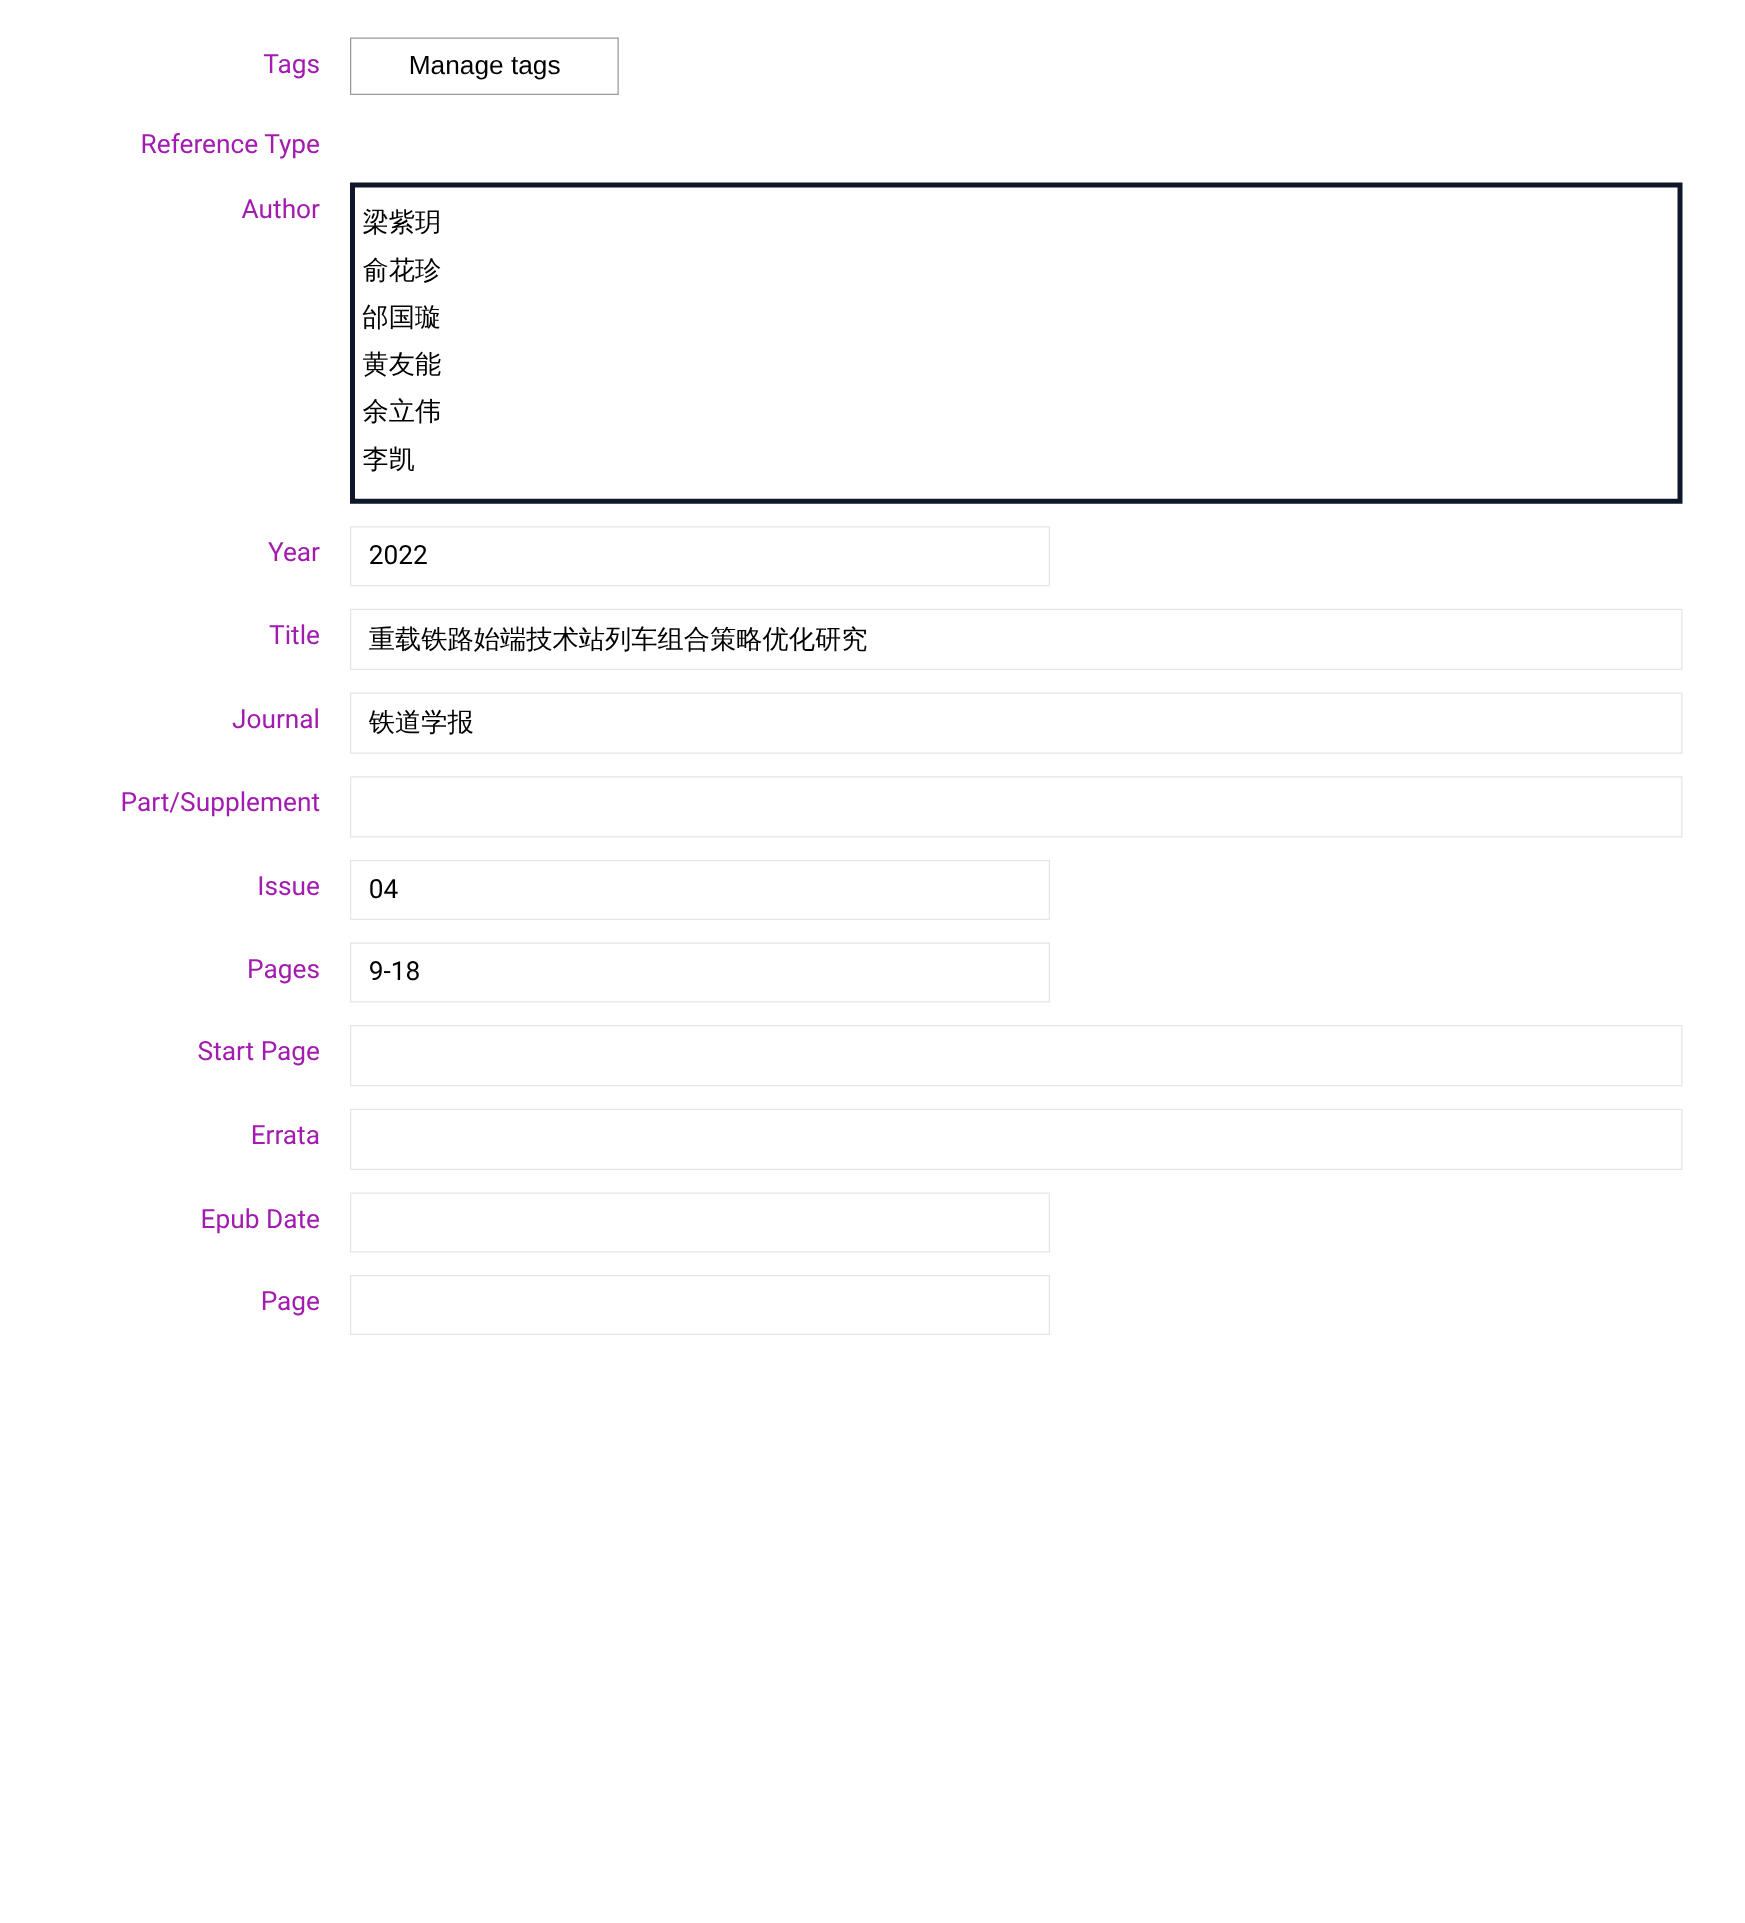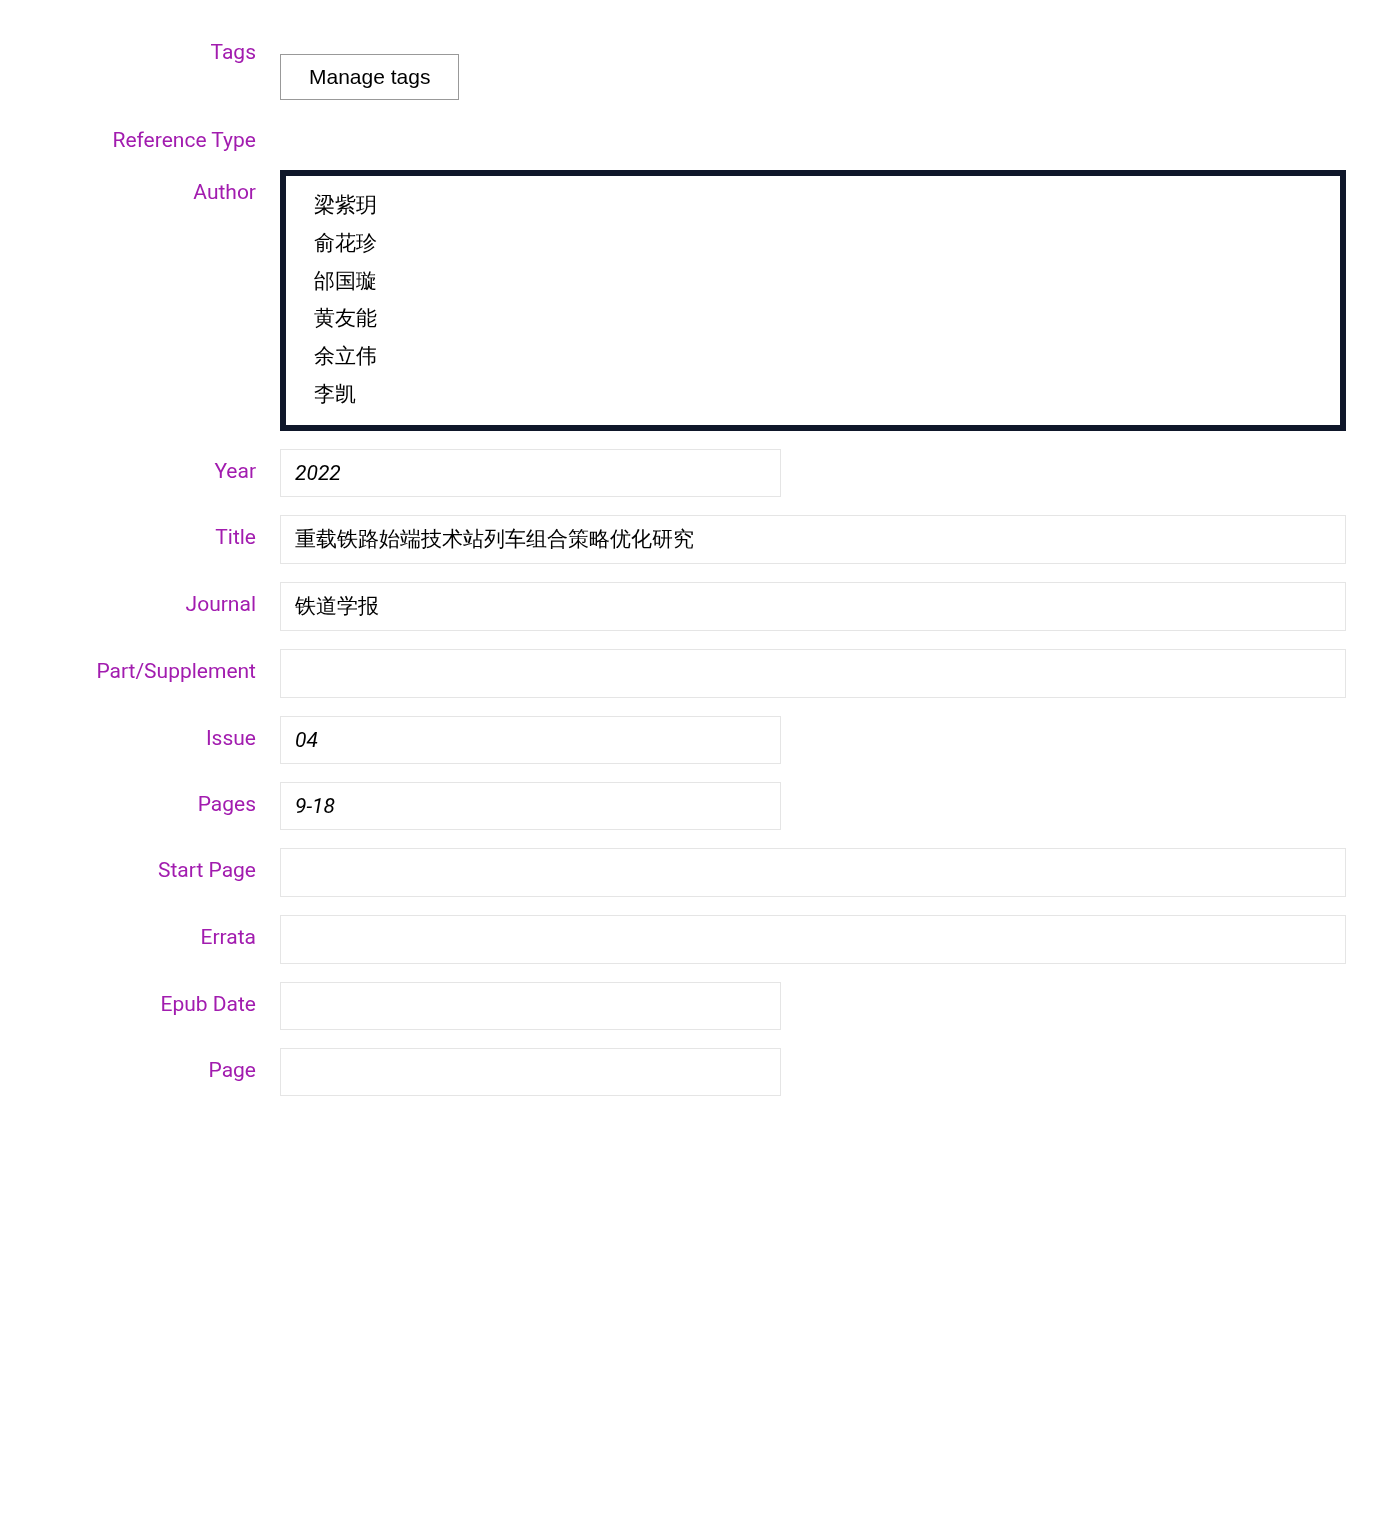--- a/index.html
+++ b/index.html
@@ -30,27 +30,26 @@
       color: #a21caf;
       font-size: 21px;
       padding-top: 10px;
       flex-shrink: 0;
     }
     .form-value {
       flex: 1;
     }
     .btn {
       display: inline-block;
-      padding: 10px 28px;
+      padding: 10px 46px;
       border: 1px solid #999;
       background: #ffffff;
       color: #000;
       font-size: 21px;
       cursor: pointer;
-      margin-top: 24px;
     }
     .select-field {
       width: 100%;
       border: 1px solid #e0e0e0;
       background: #ffffff;
       padding: 11px 14px;
       font-size: 21px;
       color: #000;
       cursor: pointer;
       display: flex;
@@ -64,32 +63,31 @@
     .text-input {
       width: 100%;
       border: 1px solid #e5e5e5;
       background: #ffffff;
       padding: 11px 14px;
       font-size: 21px;
       color: #000;
       font-family: inherit;
     }
     .text-input.narrow {
-      width: 501px;
-      font-style: italic;
+      width: 560px;
     }
     .text-input.wide {
       width: 100%;
       font-family: Liberation Serif, serif;
     }
     .author-list {
       width: 100%;
-      border: 6px solid #0f172a;
+      border: 4px solid #0f172a;
       background: #ffffff;
-      padding: 11px 28px;
+      padding: 11px 6px;
       font-size: 21px;
       color: #000;
     }
     .author-item {
       line-height: 1.8;
     }
   </style>
 </head>
 <body>
 

